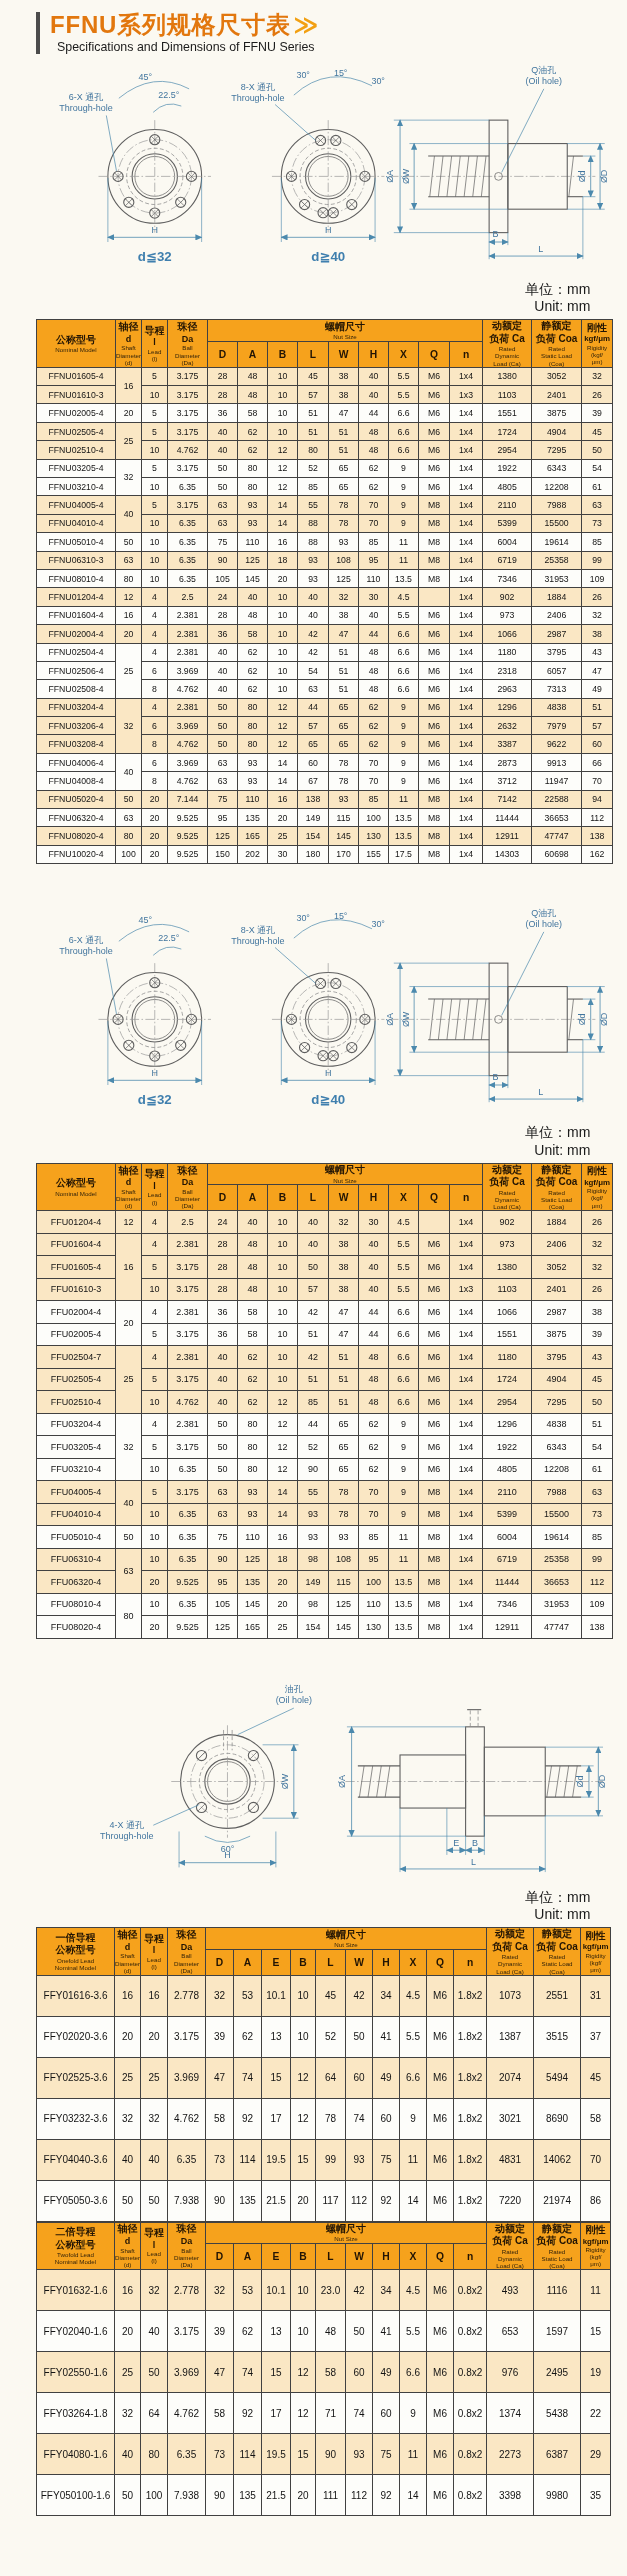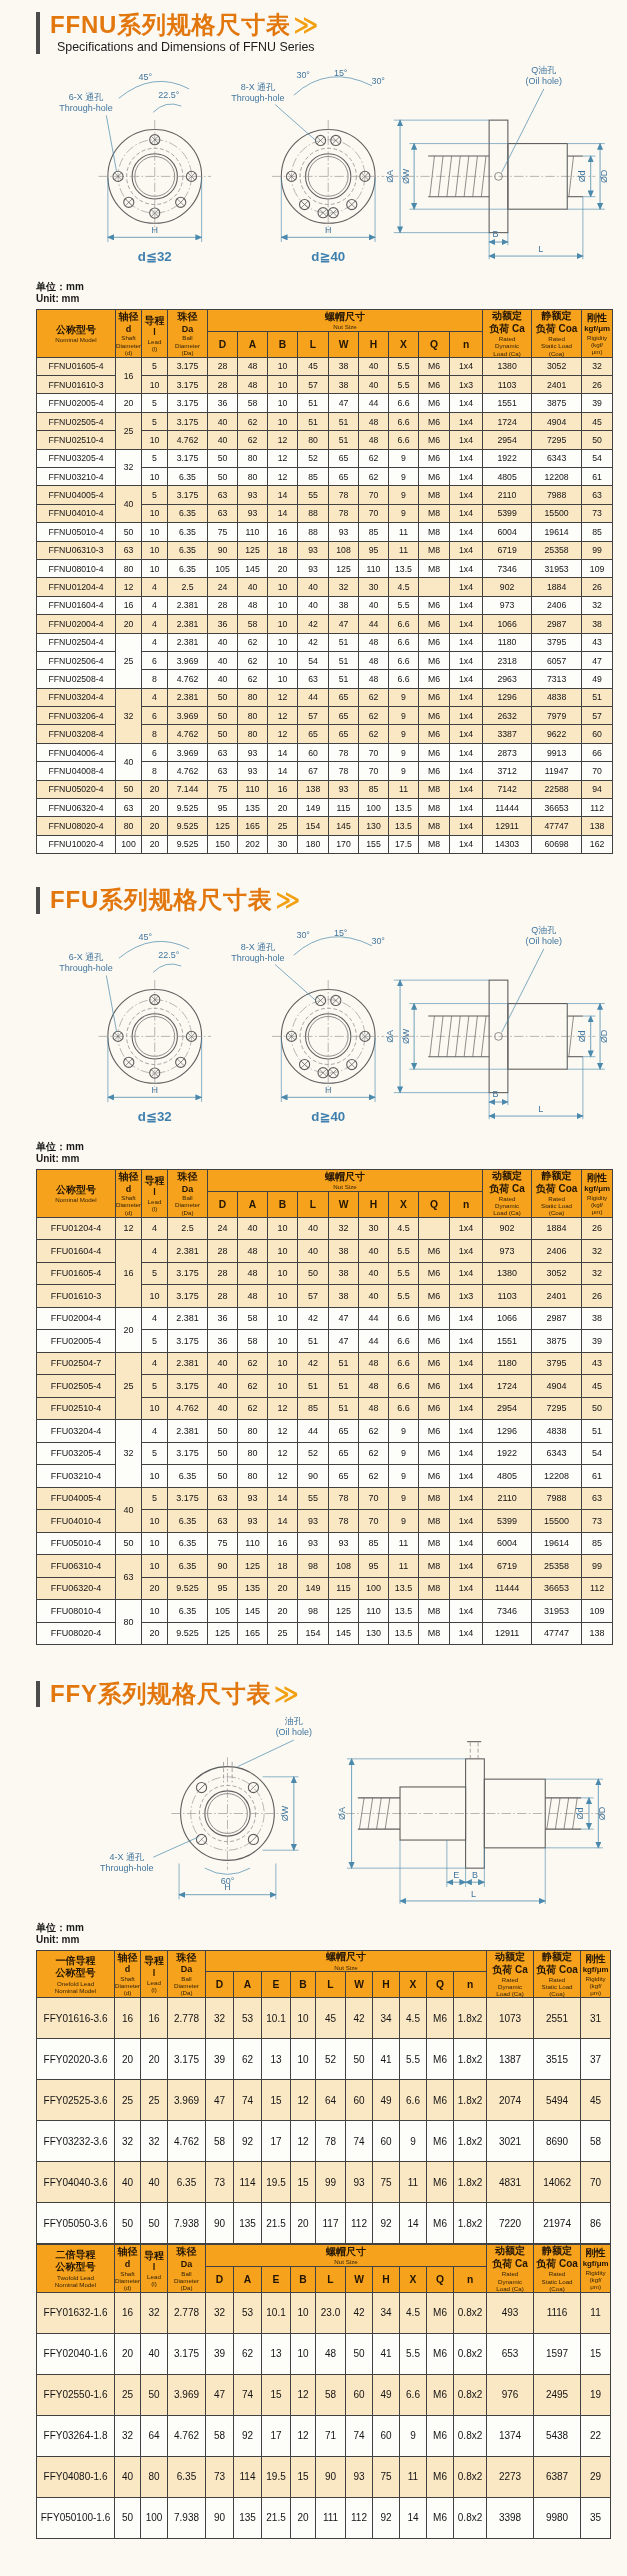--- a/index.html
+++ b/index.html
@@ -7,21 +7,21 @@
        font-family:"Liberation Sans","DejaVu Sans",sans-serif;color:#141414;}
   .sec{padding:0 36px;}
   .sec1{padding-top:11.6px;}
   .sec2{padding-top:33px;}
   .sec3{padding-top:36px;}
   .tblock{border-left:4.1px solid #4c4c4c;padding-left:10px;margin-bottom:5px;}
   .tzh{font-size:24px;font-weight:bold;color:#e2770e;letter-spacing:0.8px;line-height:1.1;}
   .arw{color:#f2a012;margin-left:2.5px;}
   .ten{font-size:12.4px;color:#1c1c1c;margin-top:1.7px;margin-left:7px;}
   .diag{margin-top:3.3px;}
-  .unit{font-size:10px;font-weight:bold;color:#1a1a1a;line-height:1.25;margin:3.3px 1.7px 3.3px 0;}
+  .unit{text-align:right;font-size:14px;font-weight:normal;color:#1a1a1a;line-height:1.25;margin:3.3px 1.7px 3.3px 0;}
   table.spec{border-collapse:collapse;table-layout:fixed;width:575px;border:1.7px solid #2e2e2e;background:#fdfdfa;}
   table.spec th,table.spec td{border:0.8px solid #414141;text-align:center;vertical-align:middle;padding:0;overflow:hidden;}
   table.spec thead th{background:#f6a21c;color:#231504;}
   .hz{font-size:10px;font-weight:bold;line-height:1.25;}
   .hs{font-size:9px;font-weight:bold;line-height:1.2;}
   .hu{font-size:7.9px;font-weight:bold;line-height:1.2;}
   .he{font-size:6.2px;font-weight:normal;line-height:1.15;color:#33230a;}
   .hl{font-size:10.3px;font-weight:bold;padding:6.6px 0;}
   tr.shade td{background:#fae7c4;}
   tr.plain td{background:#fdfdfa;}
@@ -766,21 +766,20 @@
               <td>60698</td>
               <td>162</td>
             </tr>
           </tbody>
         </table>
       </div>
   </section>
 
   <section class="sec sec2">
     <div class="tblock">
-      <div class="tzh"><span>FFU系列规格尺寸表</span><span class="arw">≫</span></div>
     </div>
     <div class="diag"><svg width="575" height="216" viewBox="0 0 736 276">
           <defs>
             <marker id="as1" markerWidth="9" markerHeight="8" refX="1" refY="4" orient="auto">
               <path d="M9,0 L0,4 L9,8 Z" class="mk"></path>
             </marker>
             <marker id="ae1" markerWidth="9" markerHeight="8" refX="8" refY="4" orient="auto">
               <path d="M0,0 L9,4 L0,8 Z" class="mk"></path>
             </marker>
           </defs>
@@ -1346,21 +1345,20 @@
               <td>47747</td>
               <td>138</td>
             </tr>
           </tbody>
         </table>
       </div>
   </section>
 
   <section class="sec sec3">
     <div class="tblock">
-      <div class="tzh"><span>FFY系列规格尺寸表</span><span class="arw">≫</span></div>
     </div>
     <div class="diag"><svg width="575" height="203" viewBox="0 0 736 260">
           <defs>
             <marker id="as2" markerWidth="9" markerHeight="8" refX="1" refY="4" orient="auto">
               <path d="M9,0 L0,4 L9,8 Z" class="mk"></path>
             </marker>
             <marker id="ae2" markerWidth="9" markerHeight="8" refX="8" refY="4" orient="auto">
               <path d="M0,0 L9,4 L0,8 Z" class="mk"></path>
             </marker>
           </defs>

